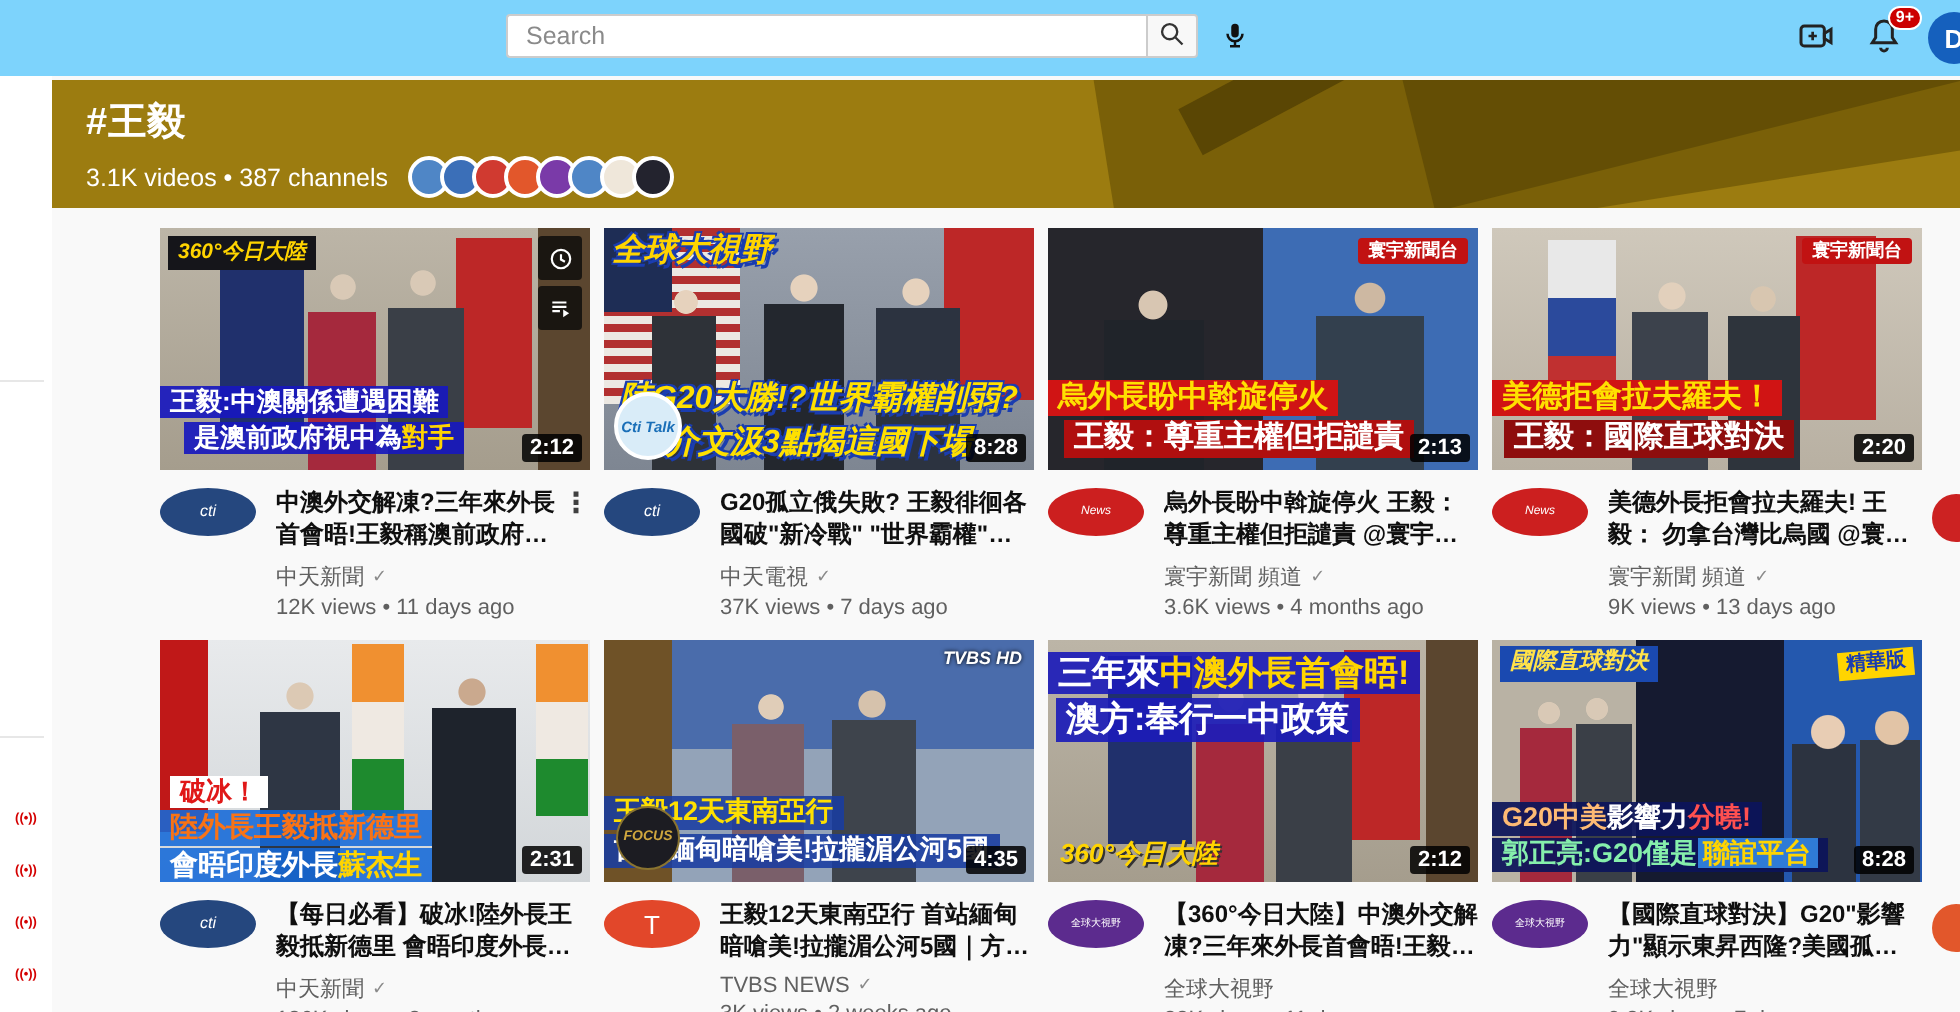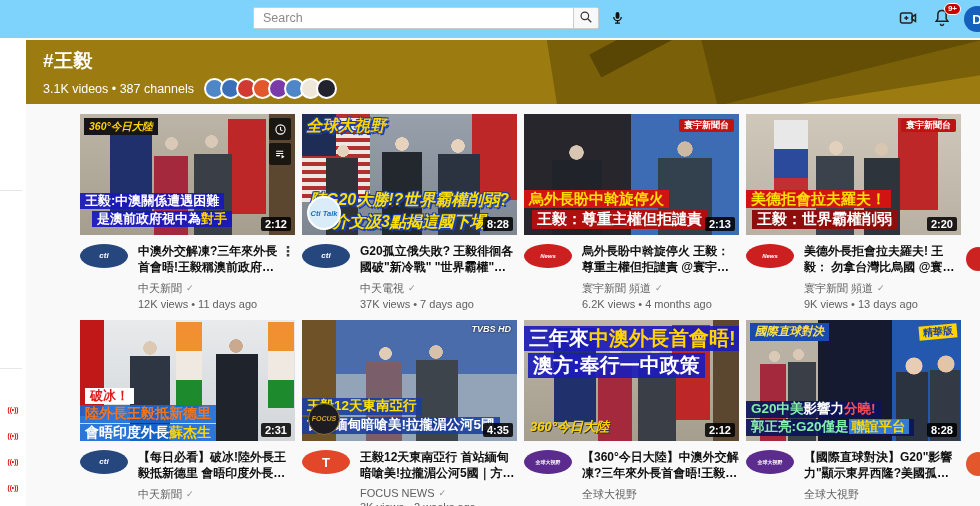--- a/index.html
+++ b/index.html
@@ -48,21 +48,21 @@
        font-weight:600;padding:1px 4px;border-radius:2px;line-height:1.1;}
   .hovers{position:absolute;top:4px;right:4px;display:flex;flex-direction:column;gap:3px;}
   .hicon{width:22px;height:22px;background:rgba(10,10,10,.8);border-radius:2px;display:flex;
        align-items:center;justify-content:center;}
   .caps{position:absolute;left:0;right:0;display:flex;flex-direction:column;gap:2px;align-items:flex-start;}
   .cap{font-weight:800;line-height:1.25;white-space:nowrap;padding:0 5px;}
   .tbadge{position:absolute;font-weight:800;line-height:1.2;white-space:nowrap;z-index:3;}
   
   .meta{display:flex;margin-top:9px;}
   .cavatar{width:48px;height:24px;border-radius:50%;color:#fff;display:flex;align-items:center;
-       justify-content:center;font-weight:700;flex:none;margin-right:10px;font-size:7px;line-height:1;
+       justify-content:center;font-weight:400;flex:none;margin-right:10px;font-size:7px;line-height:1;
        overflow:hidden;}
   .av-cti{background:#25477e;font-style:italic;font-size:8px;}
   .av-news{background:#cc1f1f;font-style:italic;font-size:6px;}
   .av-tvbs{background:#e2472a;font-size:13px;}
   .av-gv{background:#5c2b8e;font-size:5px;}
   .info{flex:1;min-width:0;}
   .vtitle{font-size:12px;font-weight:600;color:#0f0f0f;line-height:1.32;max-height:32px;overflow:hidden;
        display:-webkit-box;-webkit-line-clamp:2;-webkit-box-orient:vertical;}
   .channel{font-size:11px;color:#606060;margin-top:5px;display:flex;align-items:center;}
   .check{font-size:9px;color:#8a8a8a;margin-left:4px;}
@@ -138,21 +138,21 @@
   .t2 .caps{bottom:3px;align-items:center;} .t2 .cap{font-size:16px;font-weight:900;font-style:italic;
       text-shadow:-1px -1px 0 #1a3db0,1px -1px 0 #1a3db0,-1px 1px 0 #1a3db0,2px 2px 0 #1a3db0;}
   .t3 .caps{bottom:6px;} .t3 .cap{background:#d01414;font-size:15px;font-weight:900;}
   .t3 .cap:nth-child(2){background:#b00f0f;margin-left:8px;}
   .t4 .caps{bottom:6px;} .t4 .cap{background:#d01414;font-size:15px;font-weight:900;}
   .t4 .cap:nth-child(2){background:#8e0d0d;margin-left:6px;}
   .t5 .caps{bottom:0;gap:1px;} .t5 .cap{background:rgba(21,105,216,.88);font-size:14px;}
   .t5 .cap:first-child{background:#fff;font-size:13px;font-weight:900;margin-left:5px;}
   .t6 .caps{bottom:7px;} .t6 .cap{background:rgba(25,60,160,.88);font-size:13.5px;}
   .t6 .cap:nth-child(2){margin-left:0;}
-  .t7 .caps{top:6px;} .t7 .cap{background:rgba(28,28,185,.92);font-size:20px;}
+  .t7 .caps{top:6px;} .t7 .cap{background:rgba(28,28,185,.92);font-size:17px;}
   .t7 .cap:nth-child(2){margin-left:4px;}
   .t8 .caps{bottom:5px;gap:1px;} .t8 .cap{background:rgba(12,20,90,.93);font-size:13.5px;font-weight:900;}
   
   .t1 .b0{top:4px;left:4px;background:#15151a;color:#ffd400;font-style:italic;font-size:10.5px;padding:2px 5px;}
   .t2 .b0{top:2px;left:4px;color:#ffd400;font-size:16px;font-weight:900;font-style:italic;
       text-shadow:-1px -1px 0 #1a3db0,1px -1px 0 #1a3db0,-1px 1px 0 #1a3db0,2px 2px 0 #1a3db0;}
   .t2 .b1{bottom:5px;left:5px;width:30px;height:30px;border-radius:50%;background:#d9ecf8;color:#1a6fb8;
       font-size:7.5px;display:flex;align-items:center;justify-content:center;text-align:center;
       border:2px solid #fff;font-style:italic;}
   .t3 .b0,.t4 .b0{top:5px;right:5px;background:#c11212;color:#fff;font-size:9px;padding:1px 5px;border-radius:2px;}
@@ -328,34 +328,34 @@
       <span class="dur">2:13</span>
     </div>
     <div class="meta">
       <div class="cavatar av-news">News</div>
       <div class="info">
         <div class="vtitle">烏外長盼中斡旋停火 王毅： 尊重主權但拒譴責 @寰宇新聞 頻道 #烏俄戰爭</div>
         <div class="channel">
           <span class="cname">寰宇新聞 頻道</span>
           <span class="check">✓</span>
         </div>
-        <div class="views">6.2K views • 4 months ago</div>
+        <div class="views">3.6K views • 4 months ago</div>
       </div>
 
     </div>
   </div>
     <div class="card t4">
     <div class="thumb">
       <div class="scene"></div>
       <div class="badges">
           <span class="tbadge b0">寰宇新聞台</span>
         </div>
       <div class="caps">
           <div class="cap"><span style="color: rgb(255, 224, 0);">美德拒會拉夫羅夫！</span></div>
-          <div class="cap"><span style="color: rgb(255, 255, 255);">王毅：世界霸權削弱</span></div>
+          <div class="cap"><span style="color: rgb(255, 255, 255);">王毅：國際直球對決</span></div>
         </div>
 
       <span class="dur">2:20</span>
     </div>
     <div class="meta">
       <div class="cavatar av-news">News</div>
       <div class="info">
         <div class="vtitle">美德外長拒會拉夫羅夫! 王毅： 勿拿台灣比烏國 @寰宇新聞 頻道</div>
         <div class="channel">
           <span class="cname">寰宇新聞 頻道</span>
@@ -403,21 +403,21 @@
           <div class="cap"><span style="color: rgb(255, 255, 255);">首站緬甸暗嗆美!拉攏湄公河5國</span></div>
         </div>
 
       <span class="dur">4:35</span>
     </div>
     <div class="meta">
       <div class="cavatar av-tvbs">T</div>
       <div class="info">
         <div class="vtitle">王毅12天東南亞行 首站緬甸暗嗆美!拉攏湄公河5國｜方念華｜FOCUS全球新聞...</div>
         <div class="channel">
-          <span class="cname">FOCUS NEWS</span>
+          <span class="cname">TVBS NEWS</span>
           <span class="check">✓</span>
         </div>
         <div class="views">3K views • 2 weeks ago</div>
       </div>
 
     </div>
   </div>
     <div class="card t7">
     <div class="thumb">
       <div class="scene"></div>
@@ -445,21 +445,21 @@
     </div>
   </div>
     <div class="card t8">
     <div class="thumb">
       <div class="scene"></div>
       <div class="badges">
           <span class="tbadge b0">國際直球對決</span>
           <span class="tbadge b1">精華版</span>
         </div>
       <div class="caps">
-          <div class="cap"><span style="color: #86efac;">G20中美</span><span style="color: rgb(255, 255, 255);">影響力</span><span style="color: rgb(255, 80, 80);">分曉!</span></div>
+          <div class="cap"><span style="color: #fdba74;">G20中美</span><span style="color: rgb(255, 255, 255);">影響力</span><span style="color: rgb(255, 80, 80);">分曉!</span></div>
           <div class="cap"><span style="color: #86efac;">郭正亮:G20僅是</span><span style="color: rgb(255, 212, 0); background: rgb(47, 123, 214); padding: 0px 3px;">聯誼平台</span></div>
         </div>
 
       <span class="dur">8:28</span>
     </div>
     <div class="meta">
       <div class="cavatar av-gv">全球大視野</div>
       <div class="info">
         <div class="vtitle">【國際直球對決】G20"影響力"顯示東昇西隆?美國孤立俄羅斯失敗!G20上演"離...</div>
         <div class="channel">

